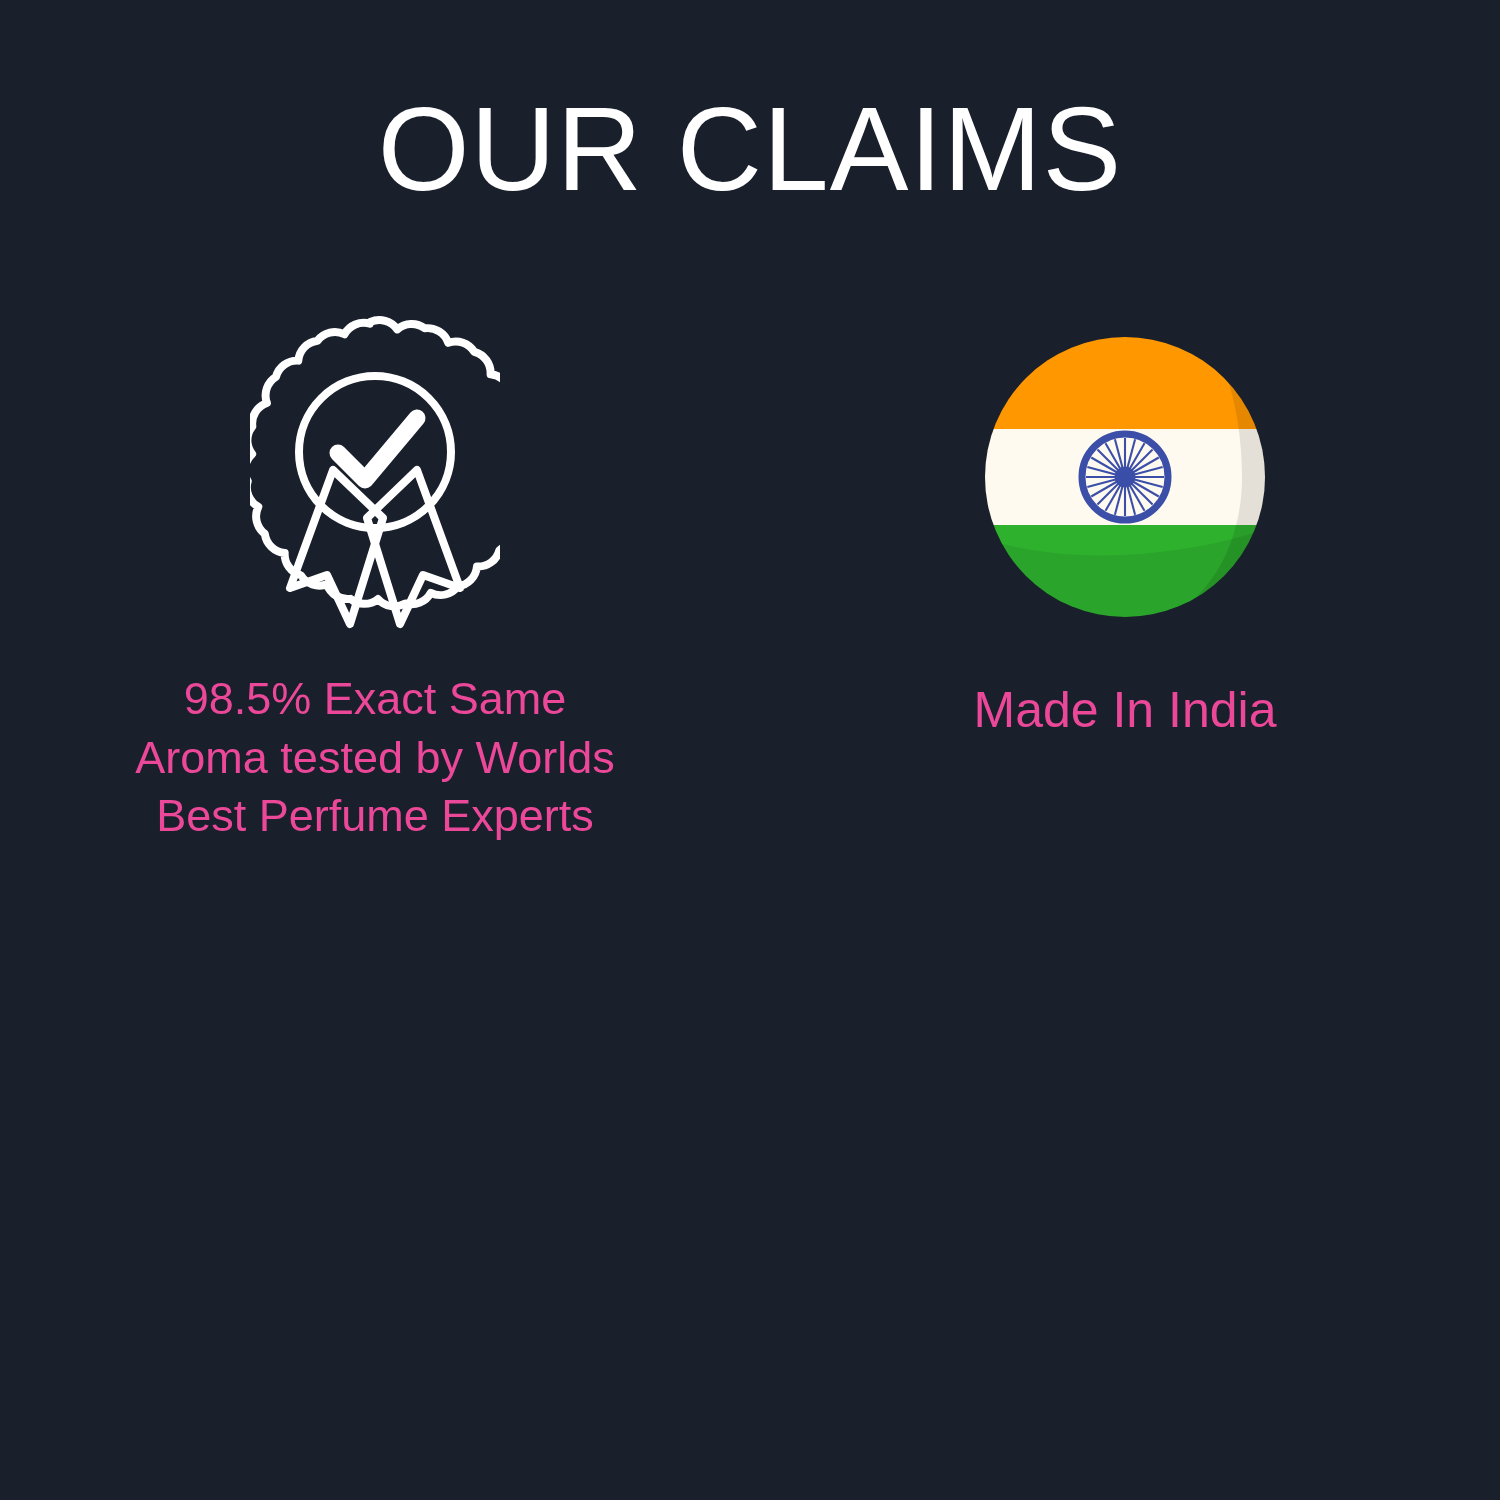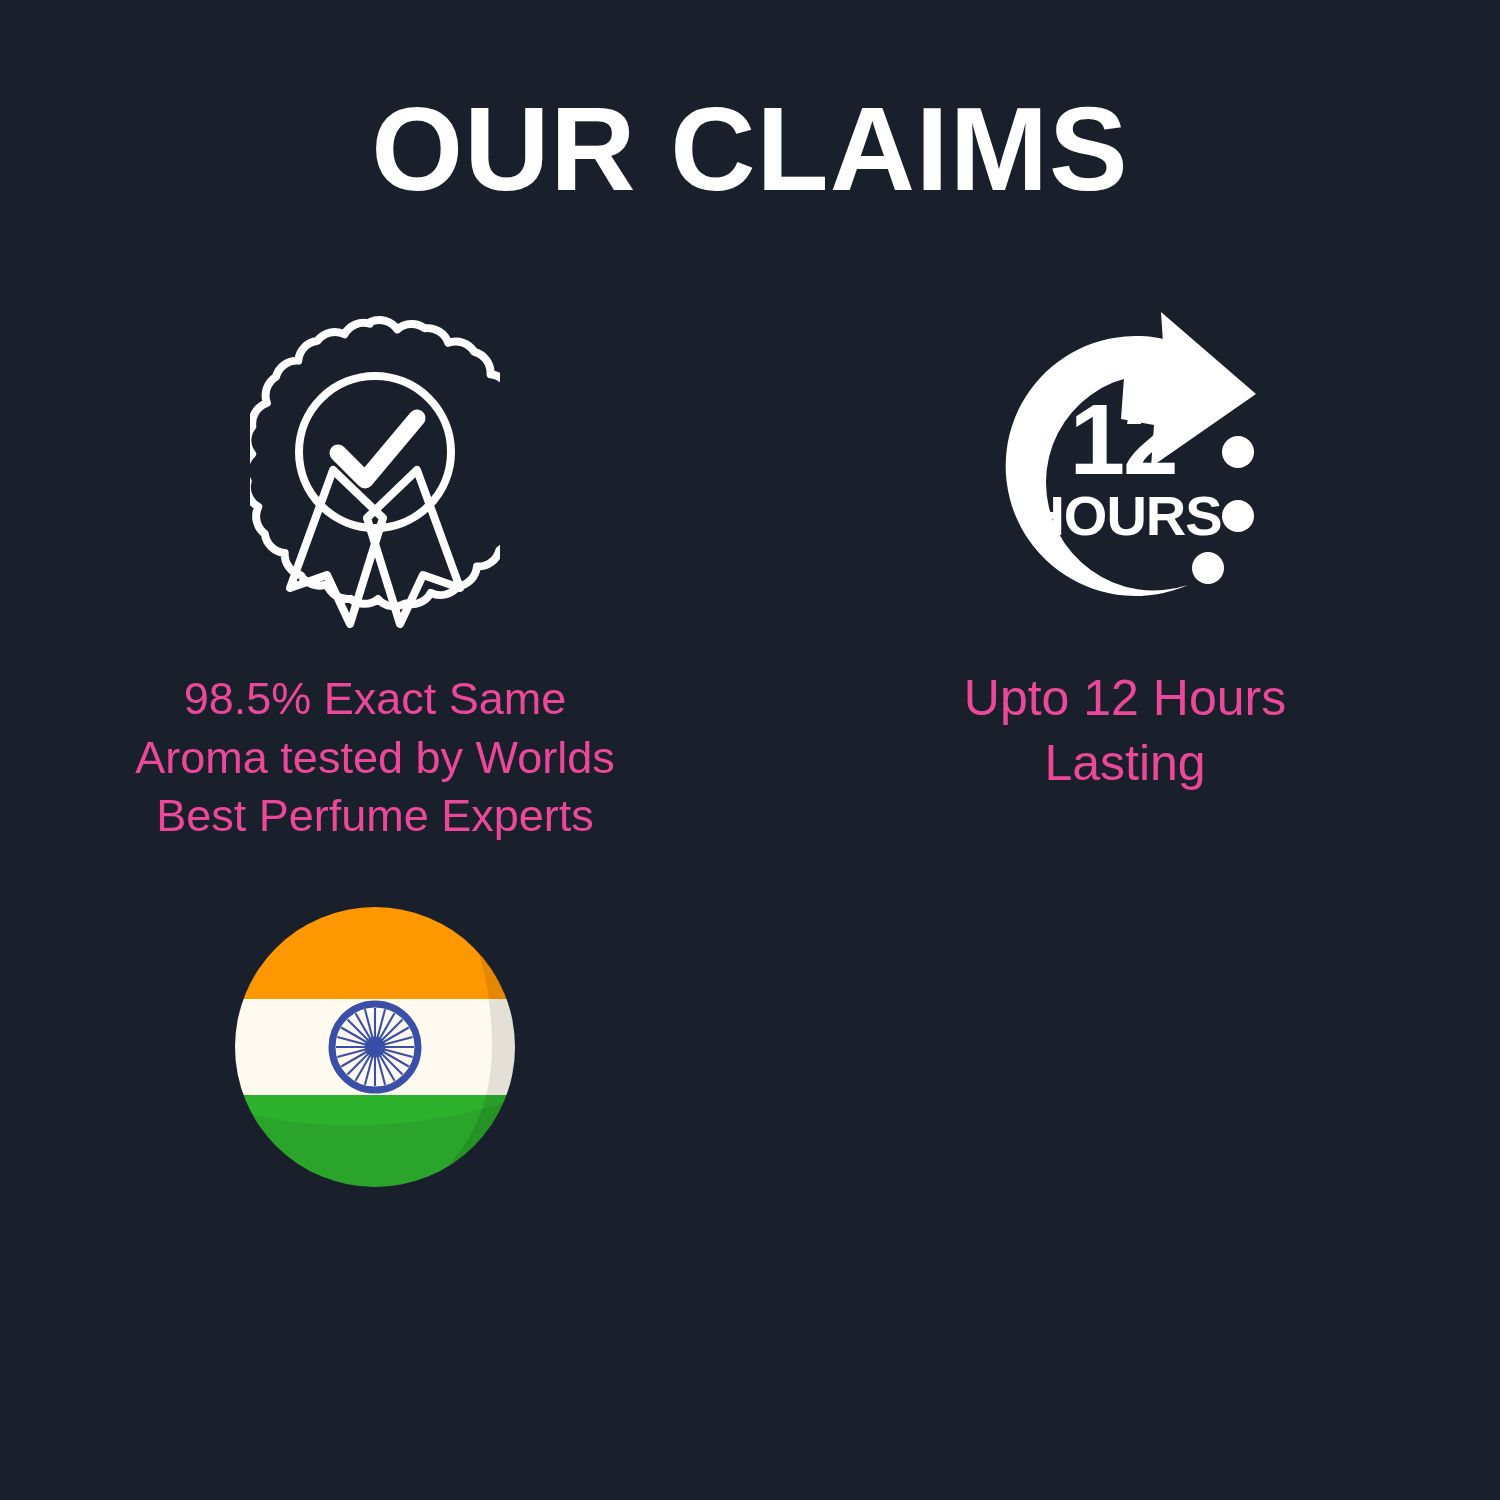--- a/index.html
+++ b/index.html
@@ -19,21 +19,21 @@
 
   
   .page-title {
     position: absolute;
     top: 88px;
     left: 0;
     width: 1500px;
     text-align: center;
     color: #ffffff;
     font-size: 118px;
-    font-weight: 700;
+    font-weight: 400;
     letter-spacing: 1px;
     line-height: 1.05;
     white-space: nowrap;
   }
 
   
   .claims-grid {
     position: absolute;
     top: 290px;
     left: 0;
@@ -129,40 +129,20 @@
           <circle cx="125" cy="142" r="76"></circle>
 
           <path d="M88 143 L115 170 L167 108" stroke-width="17"></path>
         </g>
       </svg>
       <div class="claim-label">98.5% Exact Same
 Aroma tested by Worlds
 Best Perfume Experts</div>
     </div>
 
-    <div class="claim-cell cell-lasting">
-      <svg class="claim-icon" width="300" height="320" viewBox="0 0 300 320">
-
-        <path d="M213 45
-                 A 130 130 0 1 0 213 283
-                 A 108 108 0 1 1 213 78 Z" fill="#ffffff"></path>
-
-        <path d="M186 10 L281 92 L176 165 L179 123 L146 117 L150 62 L189 56 Z" fill="#ffffff"></path>
-
-        <circle cx="236" cy="97" r="16" fill="#ffffff"></circle>
-        <circle cx="263" cy="150" r="16" fill="#ffffff"></circle>
-        <circle cx="263" cy="214" r="16" fill="#ffffff"></circle>
-        <circle cx="233" cy="266" r="16" fill="#ffffff"></circle>
-
-        <text class="clock-number" x="148" y="172" text-anchor="middle" font-family="'Liberation Sans', sans-serif" font-size="100" font-weight="bold" transform="scale(1.0,1.0)" fill="#ffffff" style="letter-spacing:-2px">12</text>
-        <text class="clock-unit" x="148" y="233" text-anchor="middle" font-family="'Liberation Sans', sans-serif" font-size="56" font-weight="bold" fill="#ffffff" style="letter-spacing:-1px">HOURS</text>
-      </svg>
-      <div class="claim-label">Upto 12 Hours
-Lasting</div>
-    </div>
 
 
     <div class="claim-cell cell-india">
       <svg class="claim-icon" width="290" height="290" viewBox="0 0 290 290">
         <defs>
           <clipPath id="flagCircleClip">
             <circle cx="145" cy="145" r="140"></circle>
           </clipPath>
         </defs>
         <g clip-path="url(#flagCircleClip)">
@@ -187,16 +167,17 @@
               <line x1="145" y1="106" x2="145" y2="184" transform="rotate(90 145 145)"></line>
               <line x1="145" y1="106" x2="145" y2="184" transform="rotate(105 145 145)"></line>
               <line x1="145" y1="106" x2="145" y2="184" transform="rotate(120 145 145)"></line>
               <line x1="145" y1="106" x2="145" y2="184" transform="rotate(135 145 145)"></line>
               <line x1="145" y1="106" x2="145" y2="184" transform="rotate(150 145 145)"></line>
               <line x1="145" y1="106" x2="145" y2="184" transform="rotate(165 145 145)"></line>
             </g>
           </g>
         </g>
       </svg>
+      <div class="claim-label">Made In India</div>
     </div>
 
   </div>
 </div>
 
 </body></html>

